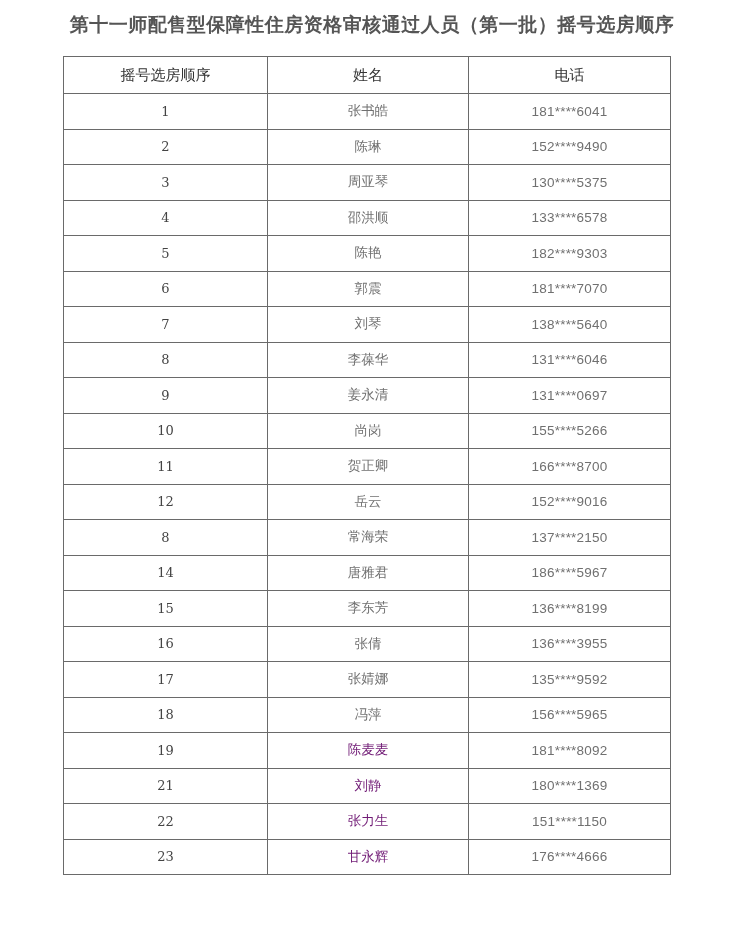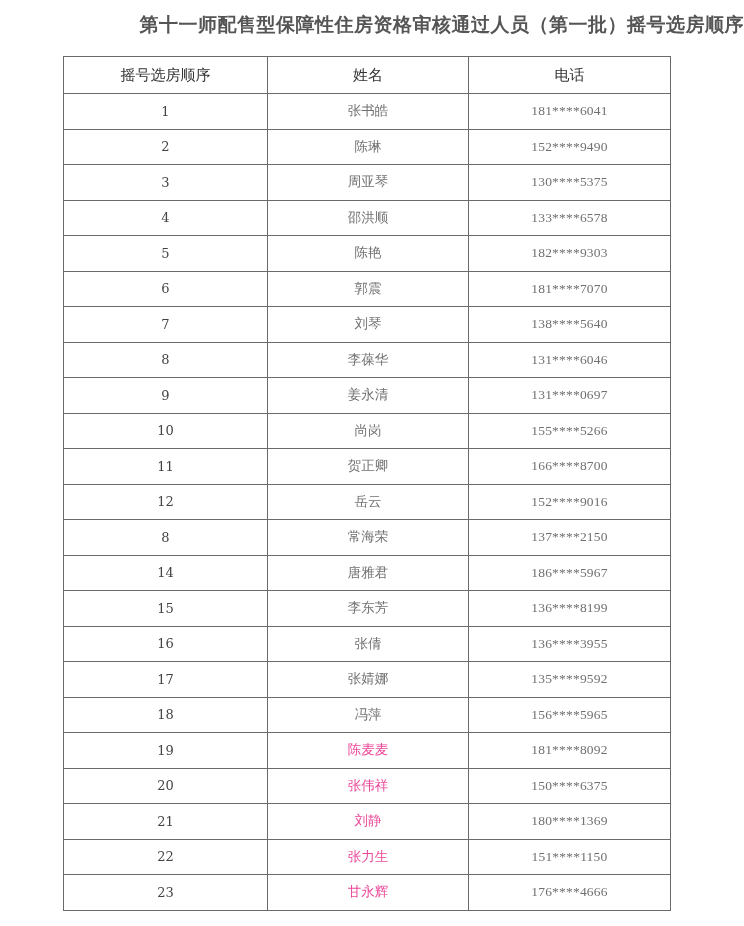--- a/index.html
+++ b/index.html
@@ -1,30 +1,30 @@
 <!DOCTYPE html>
 <html><head>
   <meta charset="utf-8">
   <style>
     html, body { margin: 0; padding: 0; background: #ffffff; }
     body { width: 744px; height: 926px; position: relative; overflow: hidden;
            font-family: "DejaVu Serif", "Liberation Serif", serif; color: #4a4a4a; }
-    .title { position: absolute; top: 12px; left: 0; width: 744px; text-align: right;
+    .title { position: absolute; top: 12px; left: 0; width: 744px; text-align: center;
              font-size: 19px; font-weight: bold; color: #555; letter-spacing: 0.5px; }
     table.roster { position: absolute; left: 63px; top: 56px; width: 607px;
                    border-collapse: collapse; table-layout: fixed; }
     table.roster th, table.roster td { border: 1.5px solid #6a6a6a; text-align: center;
                    padding: 0; overflow: hidden; white-space: nowrap; }
     table.roster th { height: 36px; font-family: "DejaVu Sans", "Liberation Sans", sans-serif;
                       font-size: 15px; font-weight: normal; color: #333; }
     table.roster td { height: 34.5px; font-size: 13px; color: #5a5a5a; }
     table.roster td.name { font-family: "DejaVu Sans", "Liberation Sans", sans-serif; font-size: 13.5px; color: #707070; text-align: center; }
-    table.roster tr.dark td.name { color: #ec4899; }
+    table.roster tr.dark td.name { color: #701a75; }
     table.roster td.order { color: #444; }
-    table.roster td.phone { font-family: Liberation Serif, serif; font-size: 13.5px; color: #707070; letter-spacing: 0.2px; }
+    table.roster td.phone { font-family: Liberation Sans, sans-serif; font-size: 13.5px; color: #707070; letter-spacing: 0.2px; }
     col.c1 { width: 204px; } col.c2 { width: 201px; } col.c3 { width: 202px; }
   </style>
 </head>
 <body>
 
 <div class="title">第十一师配售型保障性住房资格审核通过人员（第一批）摇号选房顺序</div>
 
 <table class="roster">
   <colgroup>
       <col class="c1">
@@ -128,25 +128,20 @@
         <td class="order">18</td>
         <td class="name">冯萍</td>
         <td class="phone">156****5965</td>
       </tr>
       <tr class="dark">
         <td class="order">19</td>
         <td class="name">陈麦麦</td>
         <td class="phone">181****8092</td>
       </tr>
       <tr class="dark">
-        <td class="order">20</td>
-        <td class="name">张伟祥</td>
-        <td class="phone">150****6375</td>
-      </tr>
-      <tr class="dark">
         <td class="order">21</td>
         <td class="name">刘静</td>
         <td class="phone">180****1369</td>
       </tr>
       <tr class="dark">
         <td class="order">22</td>
         <td class="name">张力生</td>
         <td class="phone">151****1150</td>
       </tr>
       <tr class="dark">

